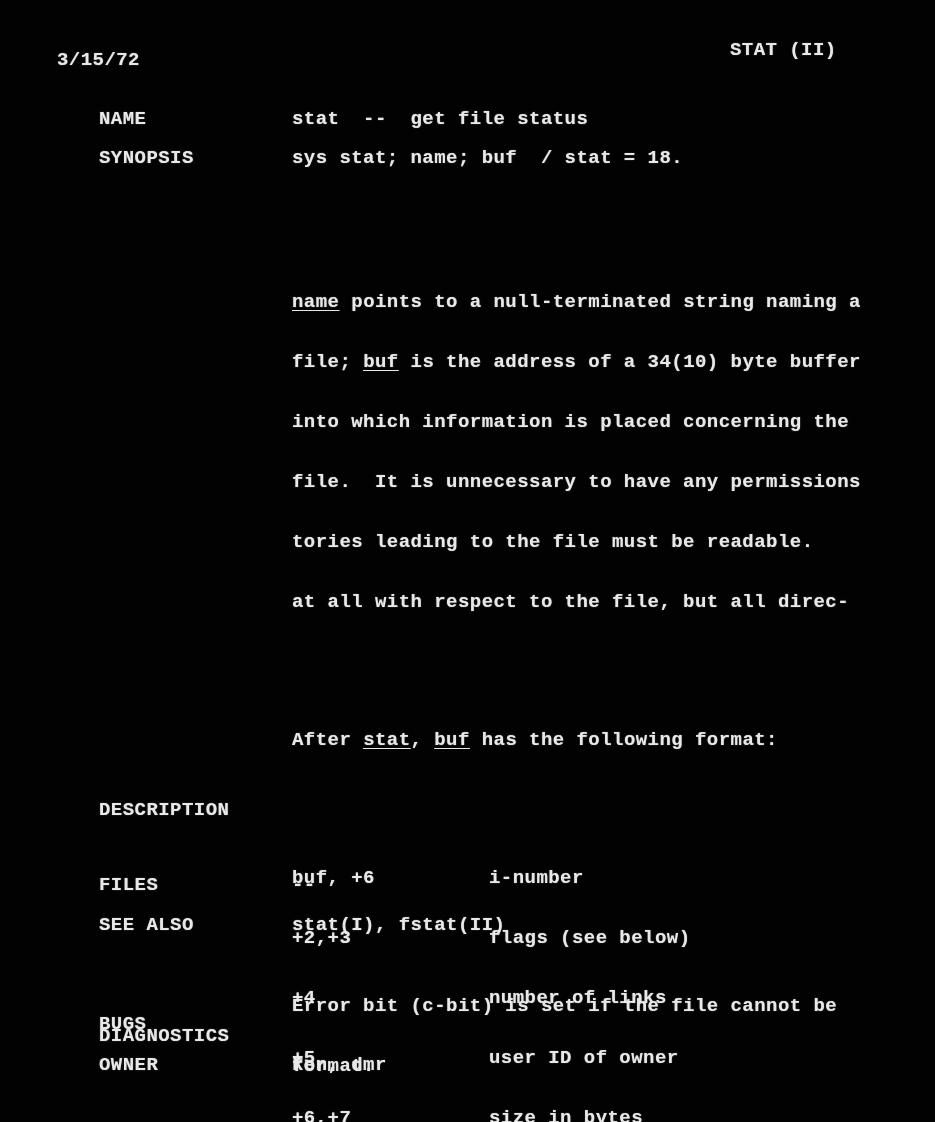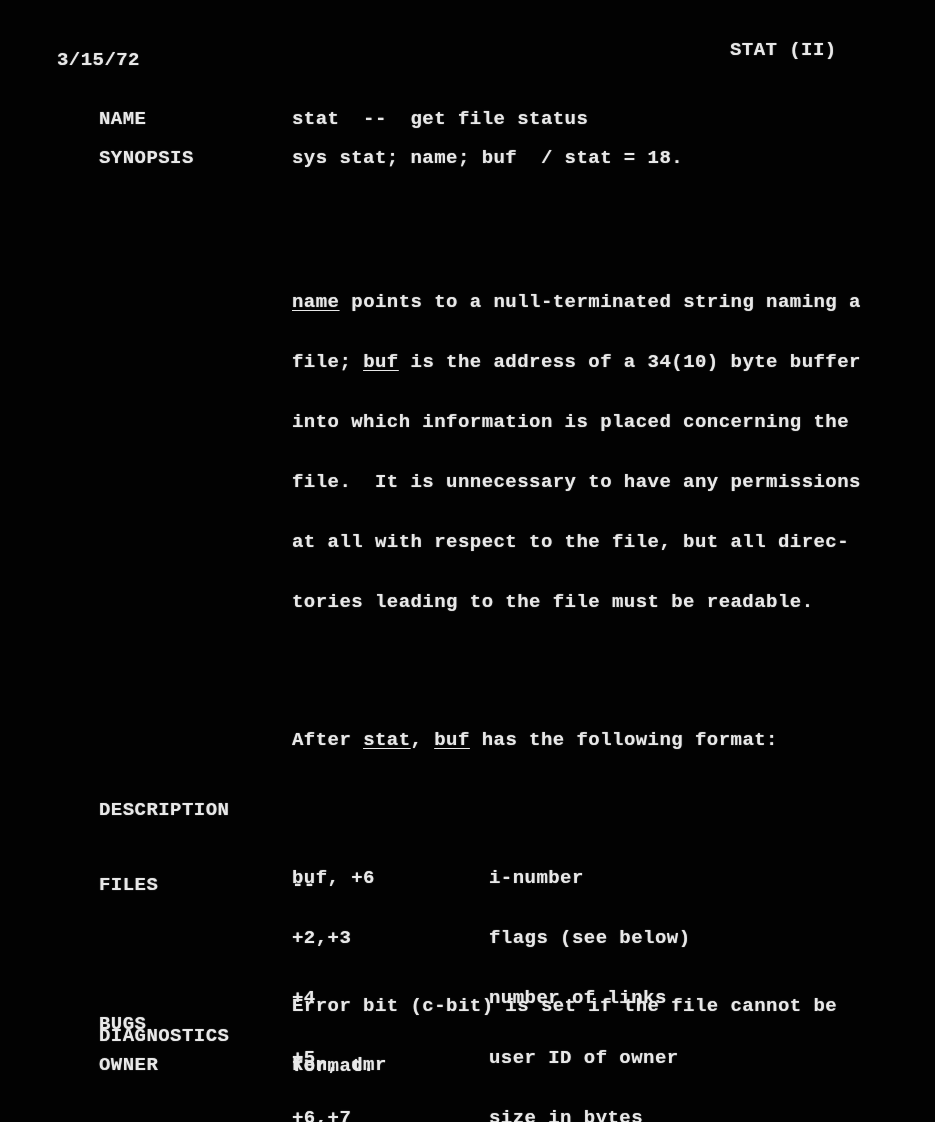--- a/index.html
+++ b/index.html
@@ -71,22 +71,22 @@
 
   <div class="row" style="top:192px">
     <span class="label">DESCRIPTION</span>
     <div class="content">
 
       <div class="para">
         <div class="para-line"><span class="u">name</span><span> points to a null-terminated string naming a</span></div>
         <div class="para-line"><span>file; </span><span class="u">buf</span><span> is the address of a 34(10) byte buffer</span></div>
         <div class="para-line">into which information is placed concerning the</div>
         <div class="para-line">file.  It is unnecessary to have any permissions</div>
+        <div class="para-line">tories leading to the file must be readable.</div>
         <div class="para-line">at all with respect to the file, but all direc-</div>
-        <div class="para-line">tories leading to the file must be readable.</div>
       </div>
 
       <div class="after-line"><span>After </span><span class="u">stat</span><span>, </span><span class="u">buf</span><span> has the following format:</span></div>
 
       <div class="buf-table">
         <div class="buf-row"><span class="off">buf, +6</span><span class="desc">i-number</span></div>
         <div class="buf-row"><span class="off">+2,+3</span><span class="desc">flags (see below)</span></div>
         <div class="buf-row"><span class="off">+4</span><span class="desc">number of links</span></div>
         <div class="buf-row"><span class="off">+5</span><span class="desc">user ID of owner</span></div>
         <div class="buf-row"><span class="off">+6,+7</span><span class="desc">size in bytes</span></div>
@@ -103,20 +103,24 @@
       
 
     </div>
   </div>
 
   <div class="row" style="top:875px">
     <span class="label">FILES</span>
     <span class="content">--</span>
   </div>
 
+  <div class="row" style="top:915px">
+    <span class="label">SEE ALSO</span>
+    <span class="content">stat(I), fstat(II)</span>
+  </div>
 
   <div class="row" style="top:956px">
     <span class="label">DIAGNOSTICS</span>
     <div class="content">
       <div class="diag-line">Error bit (c-bit) is set if the file cannot be</div>
       <div class="diag-line">format.</div>
     </div>
   </div>
 
   <div class="row" style="top:1014px">

